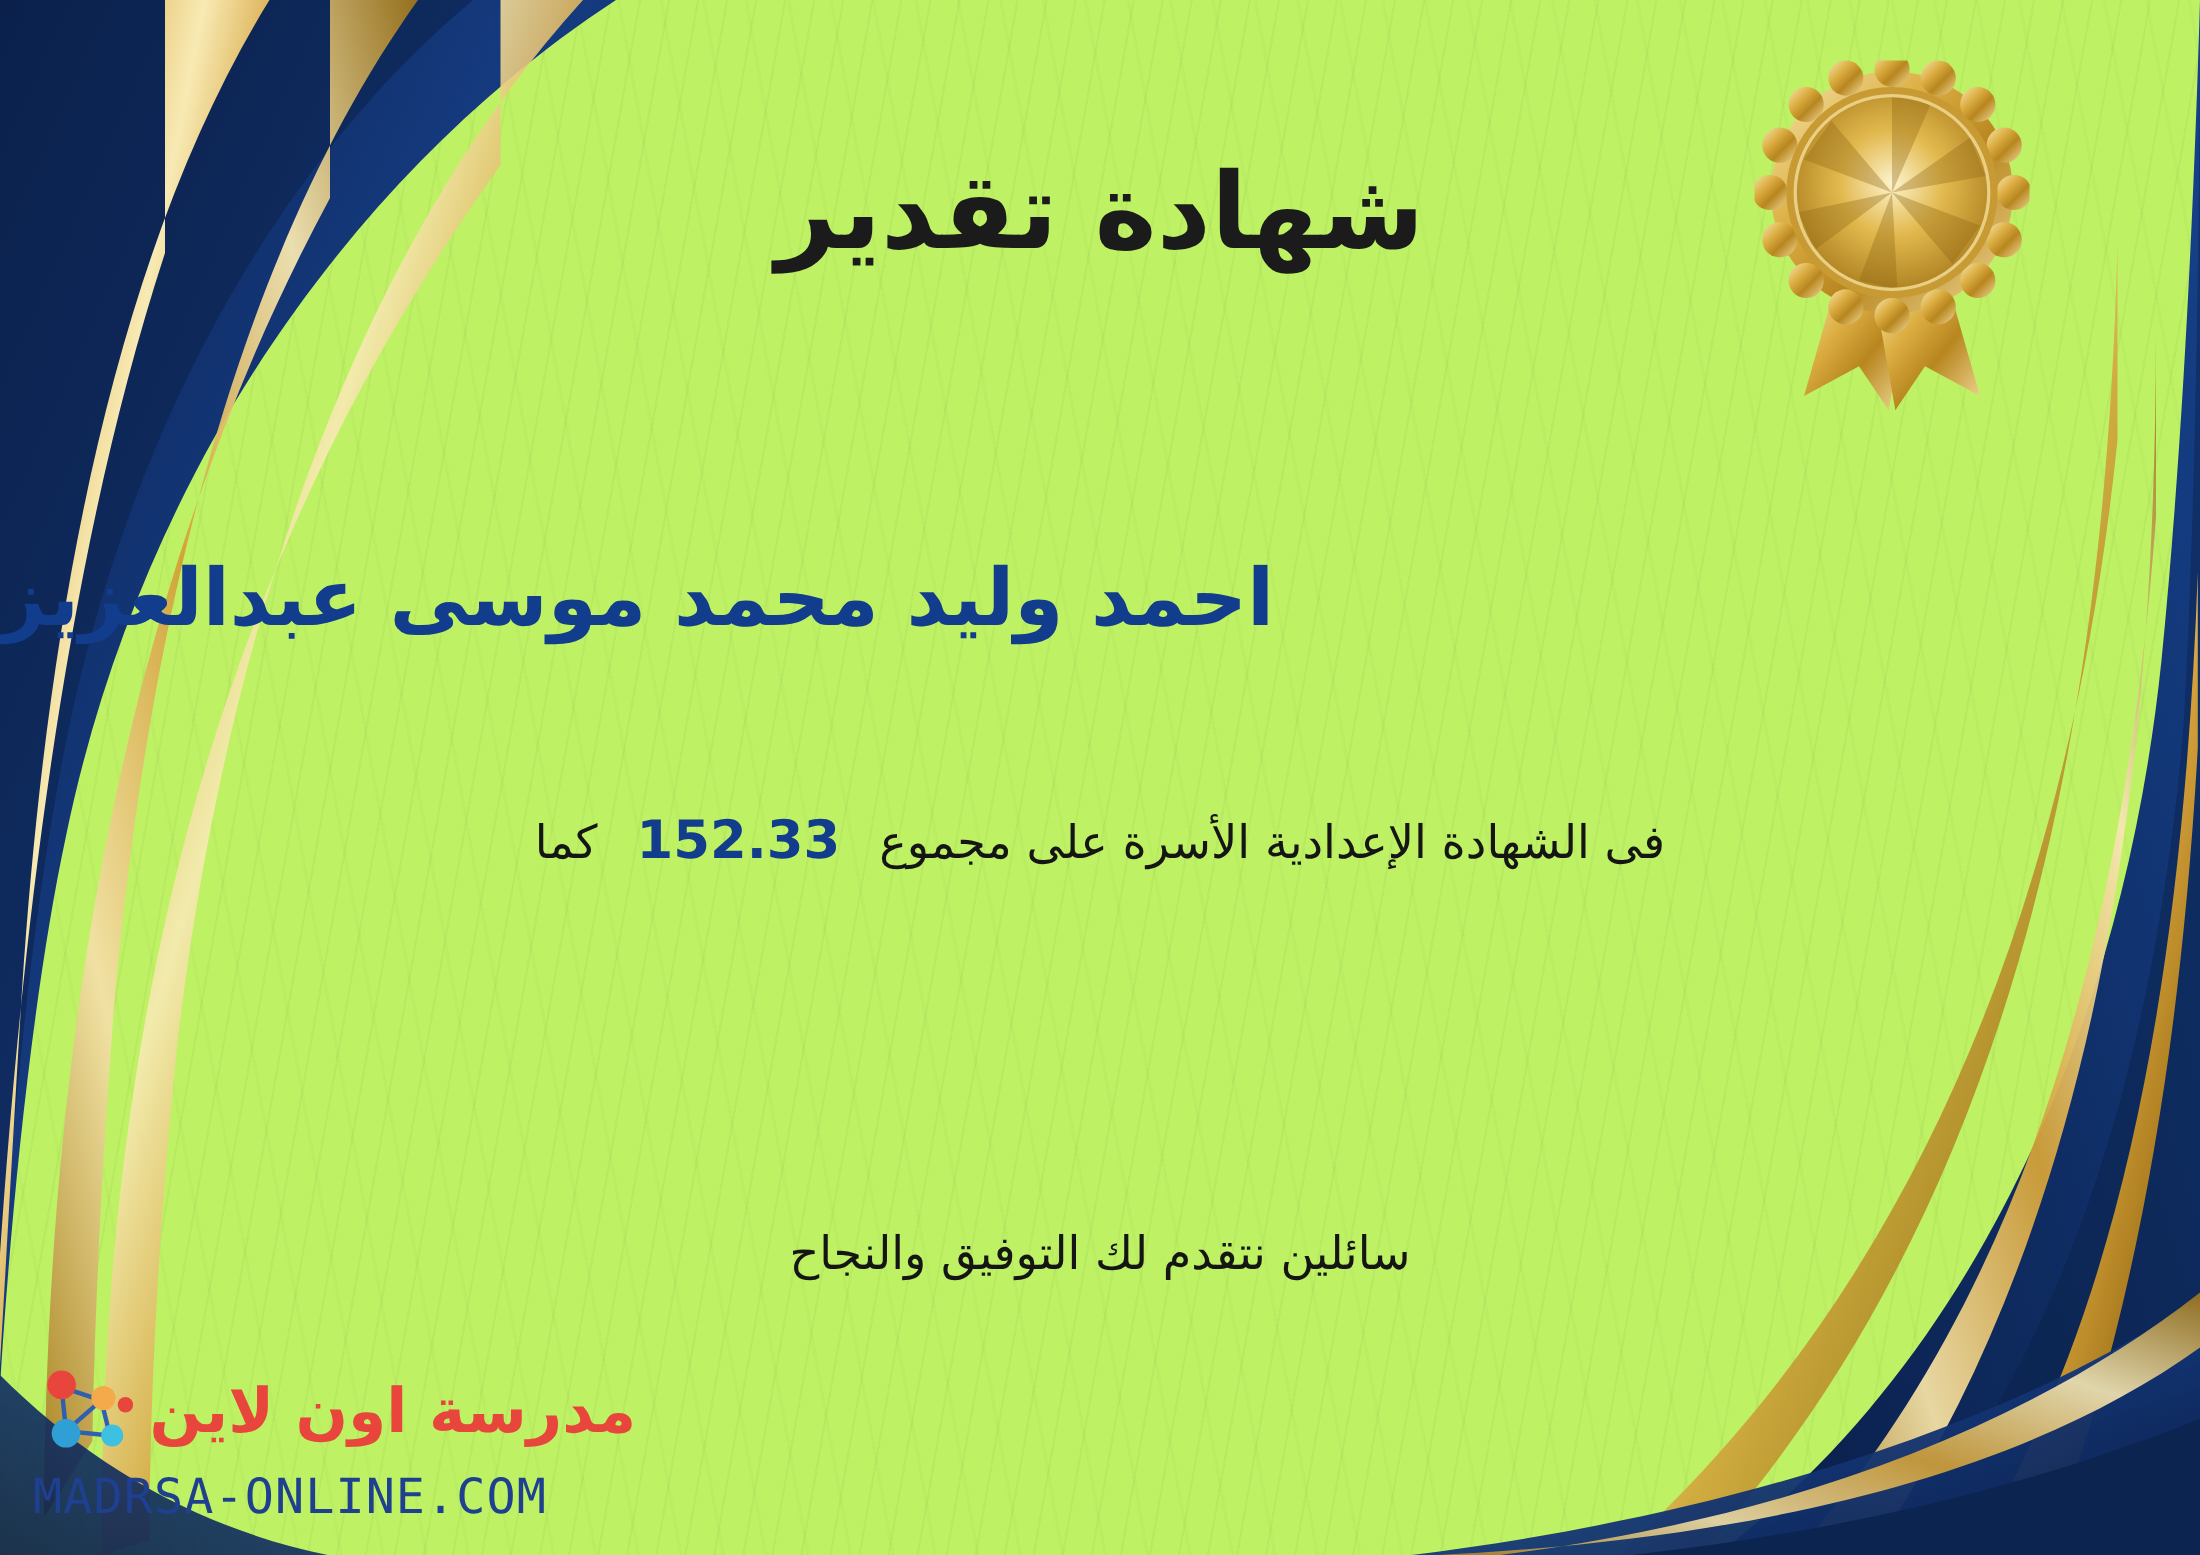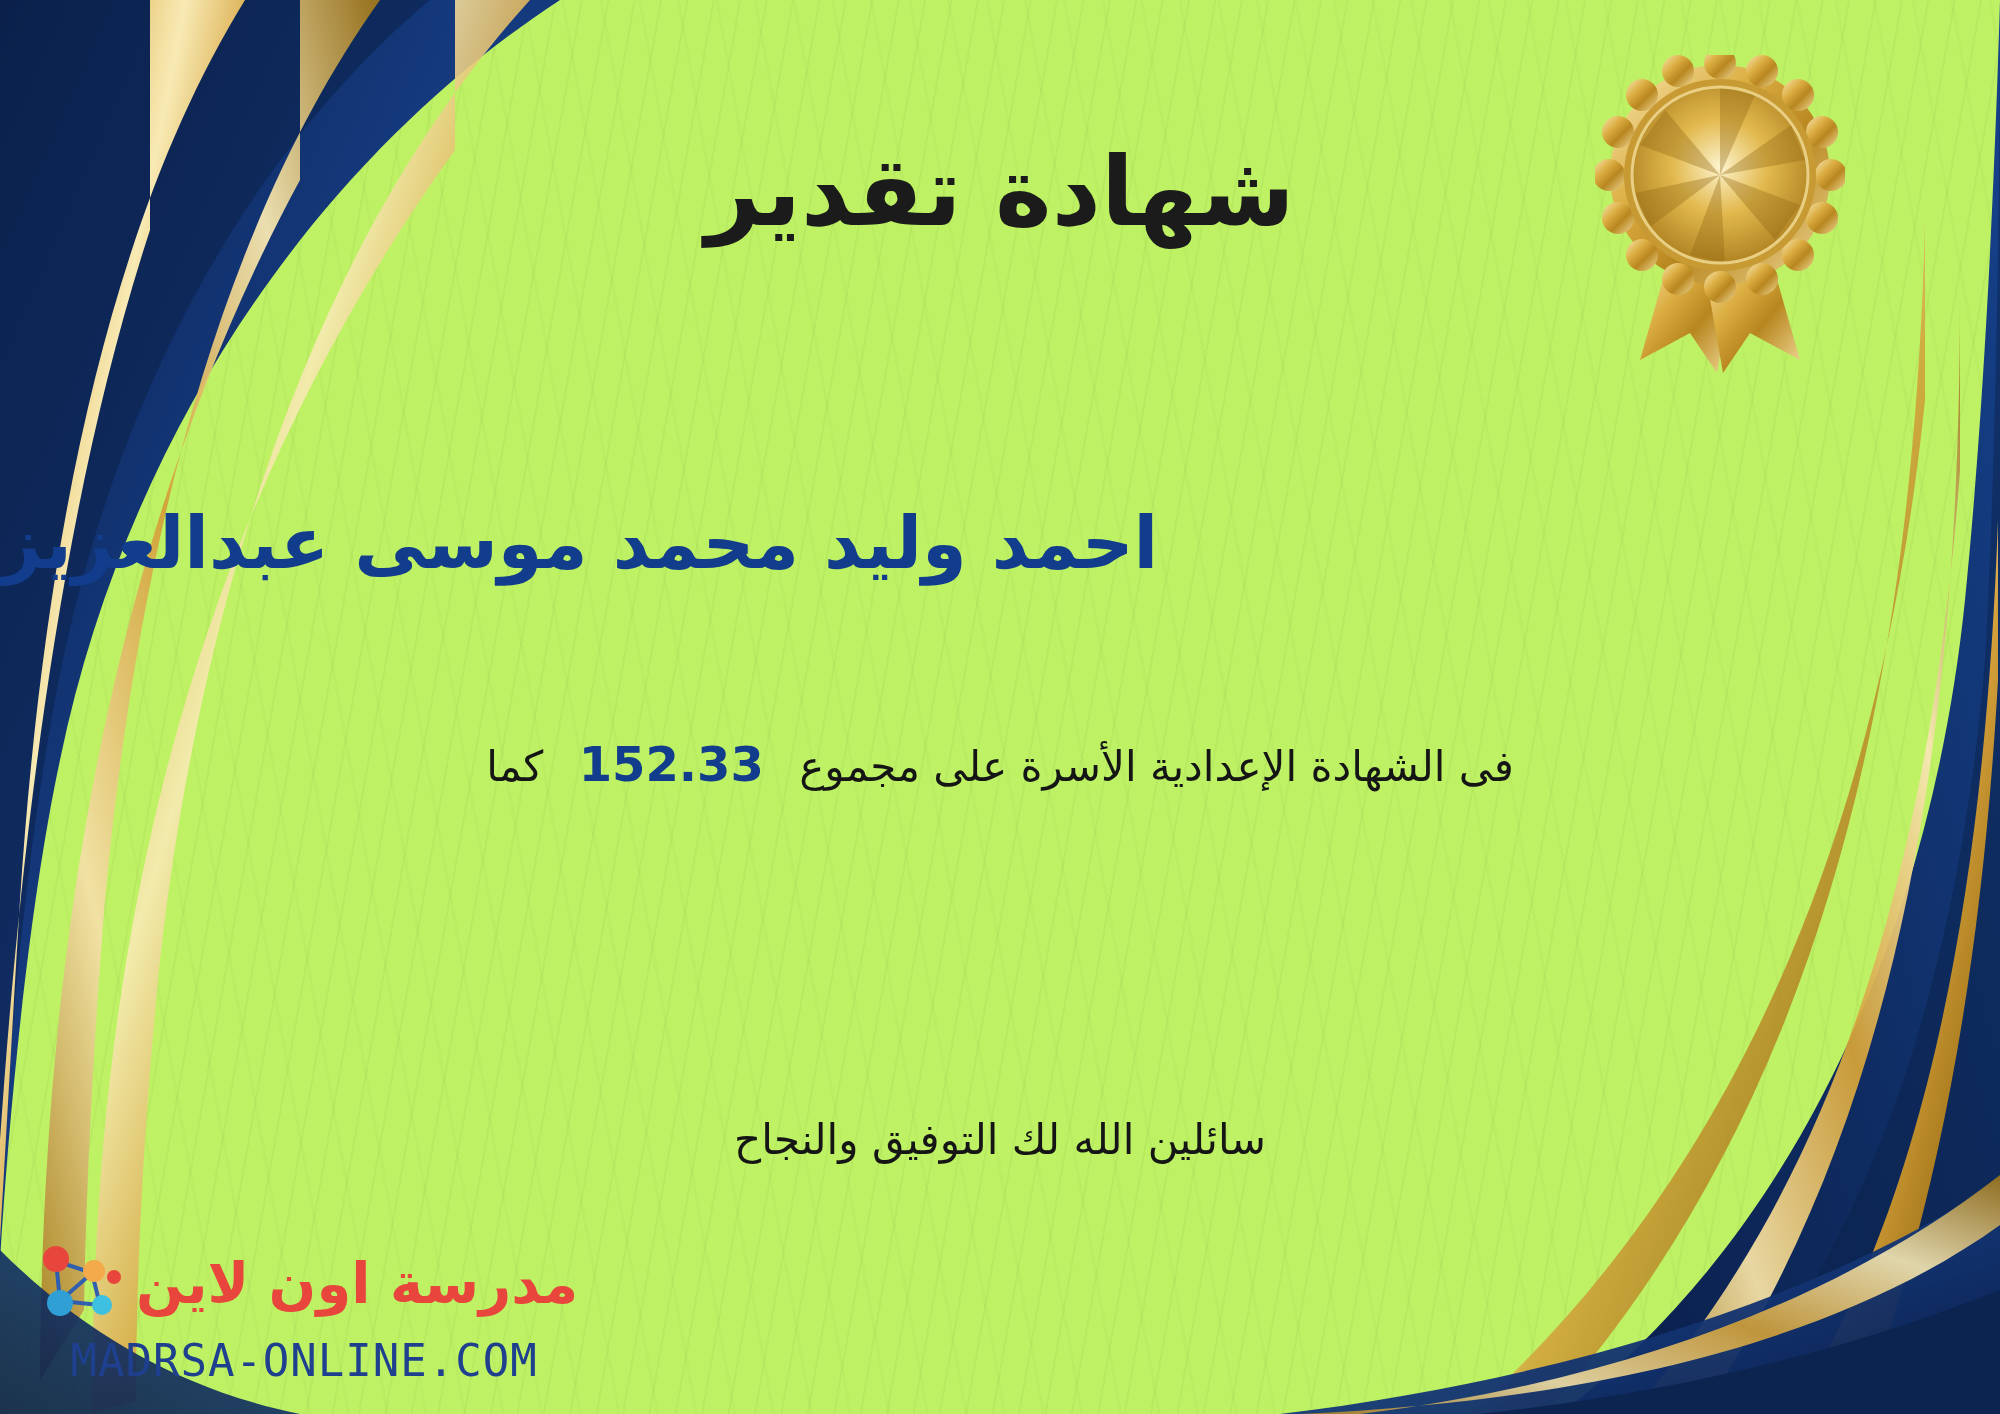--- a/index.html
+++ b/index.html
@@ -129,21 +129,21 @@
   }
 
   
   .brand {
     position: absolute;
     left: 30px;
     bottom: 28px;
     z-index: 7;
     display: flex;
     flex-direction: column;
-    align-items: center;
+    align-items: flex-end;
     direction: rtl;
   }
   .brand-top {
     display: flex;
     align-items: center;
     gap: 14px;
   }
   .brand-ar {
     font-size: 56px;
     font-weight: 700;
@@ -279,21 +279,21 @@
     <div class="recipient">احمد وليد محمد موسى عبدالعزيز</div>
 
     <div class="body-text">
       <div>
         <span>فى الشهادة الإعدادية الأسرة على مجموع</span>
         <span class="grade">152.33</span>
         <span>كما</span>
       </div>
     </div>
 
-    <div class="closing">سائلين الله لك التوفيق  والنجاح</div>
+    <div class="closing">سائلين نتقدم لك التوفيق  والنجاح</div>
   </div>
 
   <div class="brand">
     <div class="brand-top">
       <span class="brand-ar">مدرسة اون لاين</span>
       <svg width="92" height="82" viewBox="0 0 92 82">
         <line x1="26" y1="18" x2="62" y2="30" stroke="#2f5fae" stroke-width="4"></line>
         <line x1="26" y1="18" x2="30" y2="58" stroke="#2f5fae" stroke-width="4"></line>
         <line x1="62" y1="30" x2="30" y2="58" stroke="#2f5fae" stroke-width="4"></line>
         <line x1="30" y1="58" x2="70" y2="62" stroke="#2f5fae" stroke-width="4"></line>

